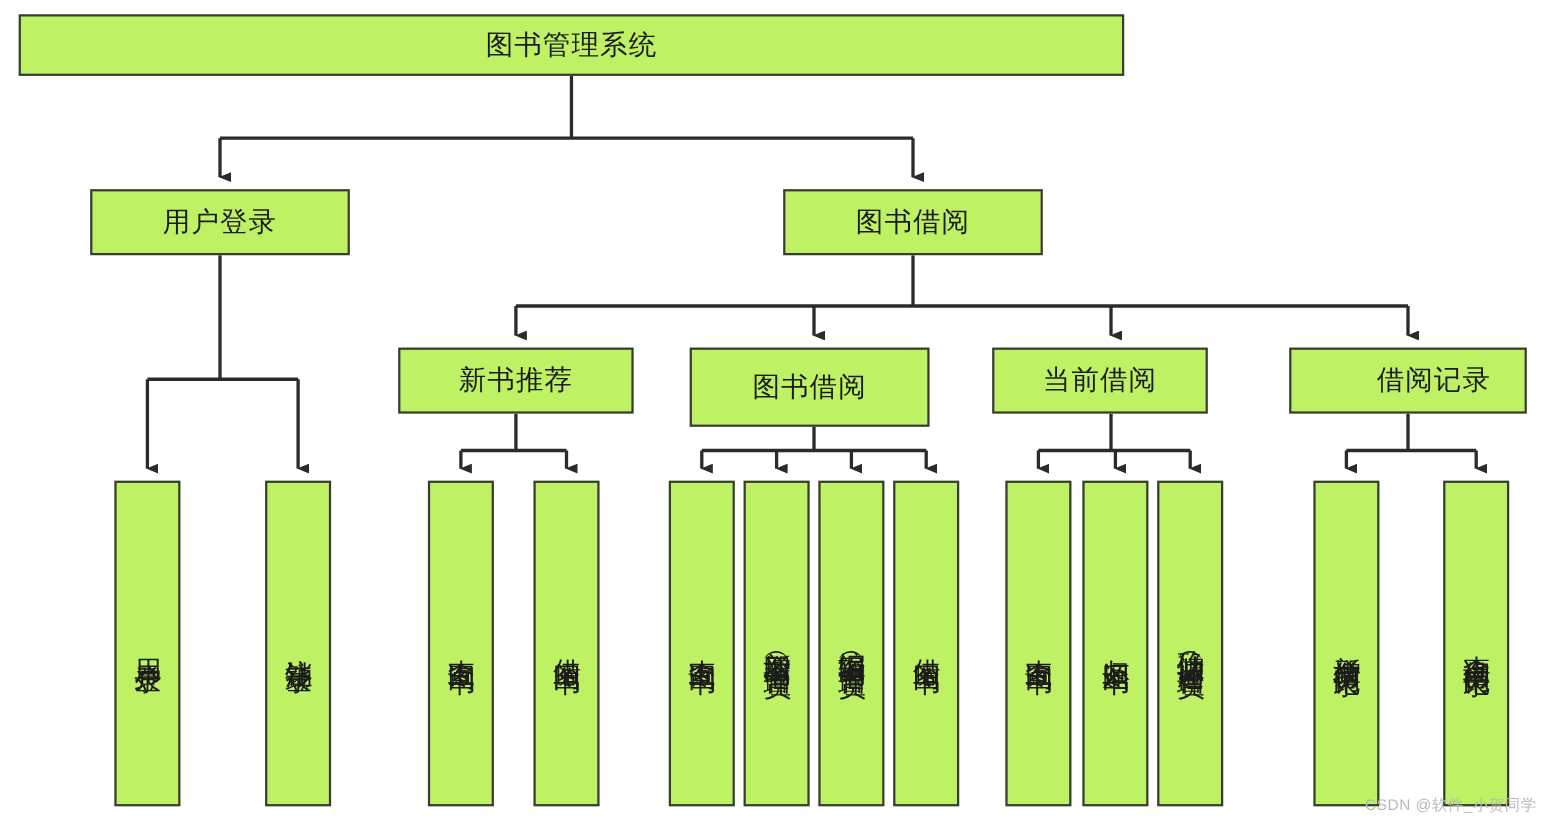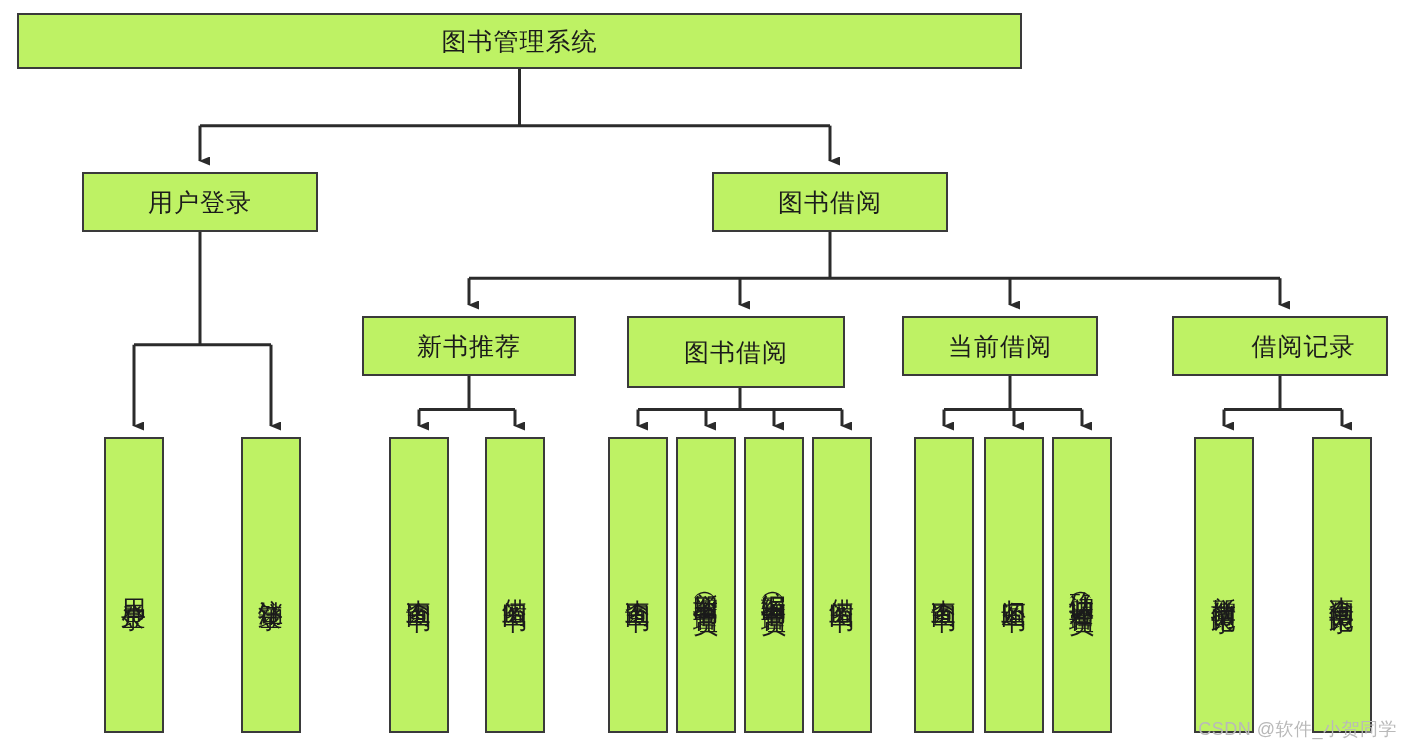--- a/index.html
+++ b/index.html
@@ -53,21 +53,21 @@
     letter-spacing: 3px;
     padding: 8px 0;
     text-align: center;
     align-items: center;
     justify-content: center;
   }
   .watermark {
     position: absolute;
     right: 8px;
     bottom: 6px;
-    font-size: 18px;
+    font-size: 14px;
     color: #b9b9b9;
     letter-spacing: 0.5px;
     white-space: nowrap;
     user-select: none;
     margin-left: 24px;
   }
 </style>
 </head>
 <body>
 

